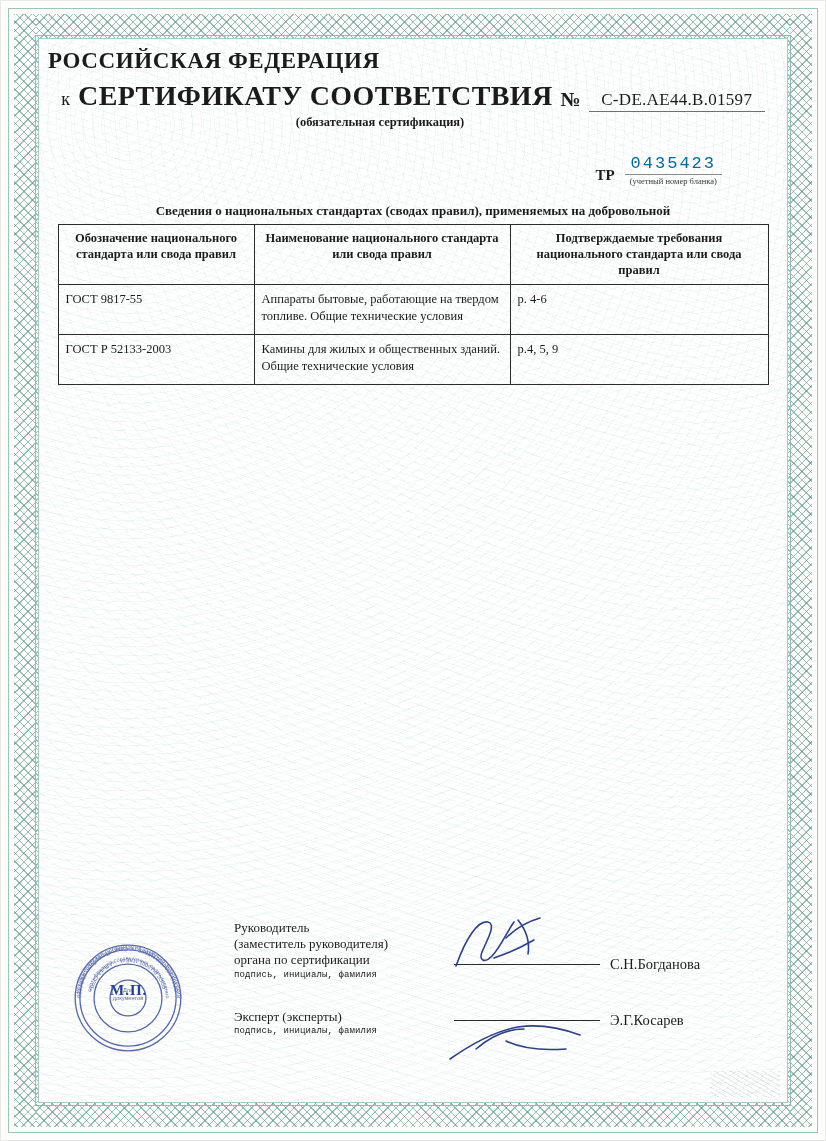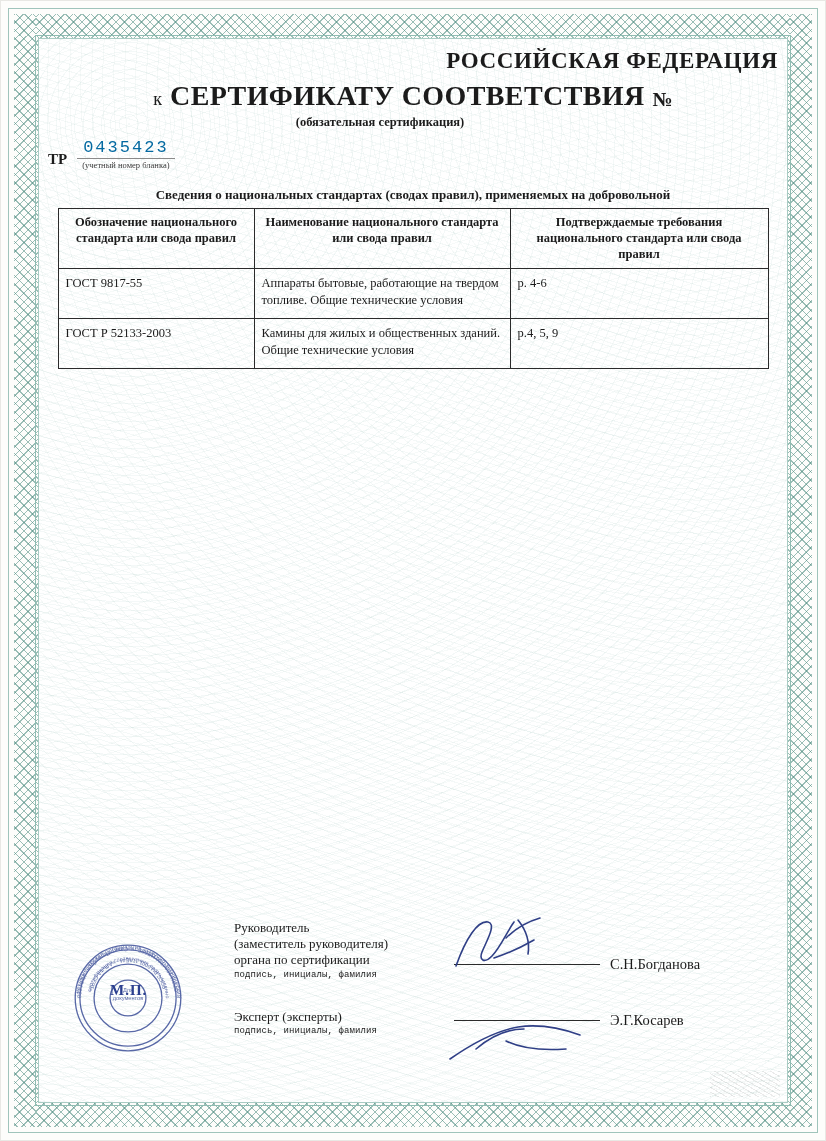--- a/index.html
+++ b/index.html
@@ -104,21 +104,21 @@
   
   .content {
     position: absolute;
     left: 48px;
     top: 40px;
     width: 730px;
     height: 1060px;
   }
 
   .title-main {
-    text-align: right;
+    text-align: left;
     font-weight: bold;
     font-size: 23px;
     letter-spacing: 0.6px;
     margin-top: 8px;
   }
   .title-sub {
     text-align: center;
     font-weight: bold;
     font-size: 15px;
     letter-spacing: 1.2px;
@@ -159,24 +159,24 @@
   .oblig {
     text-align: center;
     font-size: 12.5px;
     font-weight: bold;
     margin-top: 3px;
     margin-left: -66px;
   }
 
   .tr-row {
     display: flex;
-    justify-content: flex-start;
+    justify-content: flex-end;
     align-items: flex-end;
     gap: 10px;
-    margin-top: 8px;
+    margin-top: 24px;
     padding-right: 56px;
   }
   .tr-label {
     font-size: 15px;
     font-weight: bold;
     padding-bottom: 2px;
   }
   .tr-blank {
     text-align: center;
   }
@@ -325,20 +325,21 @@
   <div class="security-pattern-dense"></div>
 
   <div class="content">
 
     <div class="title-main">РОССИЙСКАЯ ФЕДЕРАЦИЯ</div>
 
     <div class="cert-line">
       <span class="to">к</span>
       <span class="big">СЕРТИФИКАТУ СООТВЕТСТВИЯ</span>
       <span class="nosign">№</span>
+      <span class="cert-number">C-DE.AE44.B.01597</span>
     </div>
 
     <div class="oblig">(обязательная сертификация)</div>
 
     <div class="tr-row">
       <span class="tr-label">ТР</span>
       <span class="tr-blank">
         <div class="tr-number">0435423</div>
         <div class="tr-caption">(учетный номер бланка)</div>
       </span>

